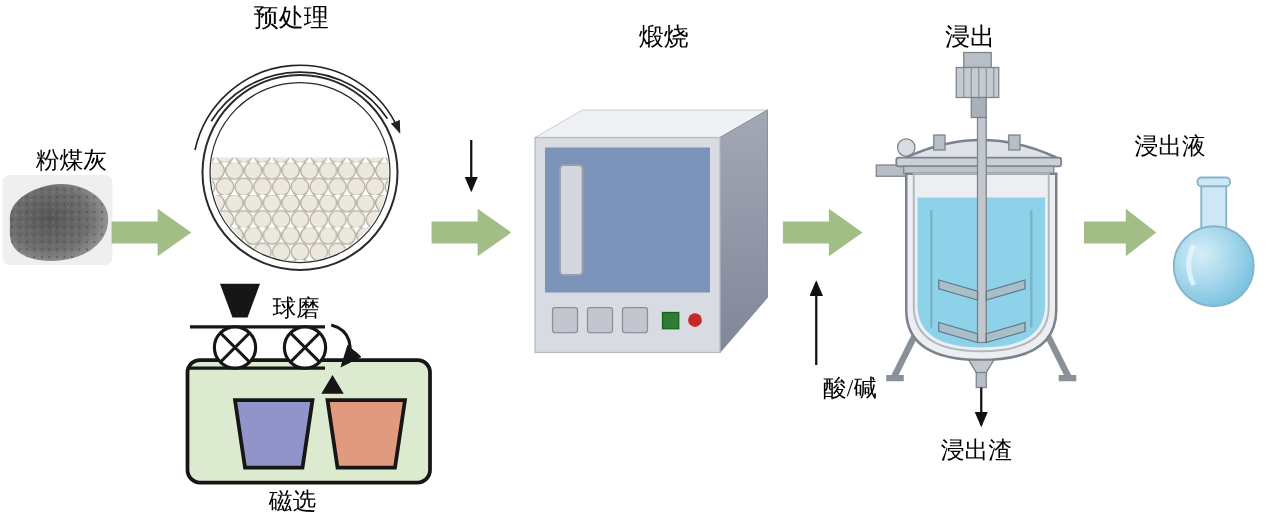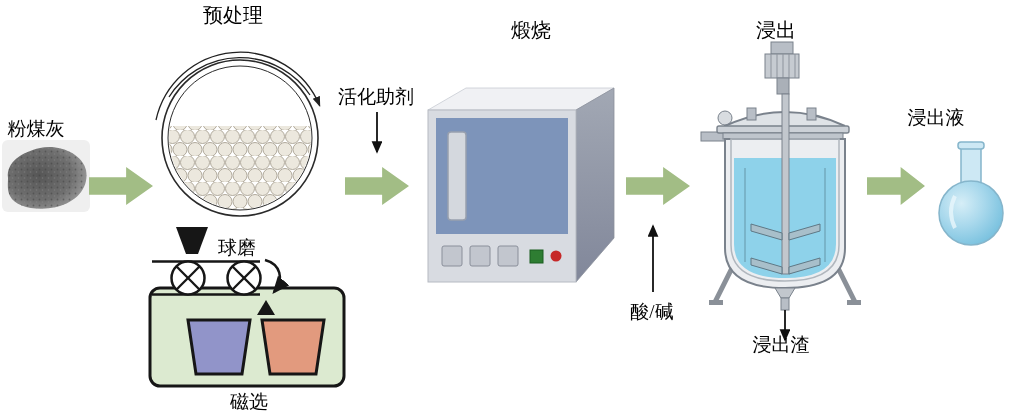--- a/index.html
+++ b/index.html
@@ -21,21 +21,21 @@
 </style>
 </head>
 <body>
 
 <div class="canvas">
 
   <div class="lbl stage" style="left:233px;top:3px">预处理</div>
   <div class="lbl stage" style="left:531px;top:18px">煅烧</div>
   <div class="lbl stage" style="left:776px;top:18px">浸出</div>
 
-  <div class="lbl" style="left:36px;top:118px">粉煤灰</div>
+  <div class="lbl" style="left:57px;top:118px">粉煤灰</div>
   <svg class="gfx" style="left:2px;top:138px" width="88" height="76" viewBox="0 0 88 76">
     <defs>
       <radialGradient id="ashGrad" cx="40%" cy="45%" r="75%">
         <stop offset="0%" stop-color="#565656"></stop>
         <stop offset="55%" stop-color="#6f6f6f"></stop>
         <stop offset="85%" stop-color="#9a9a9a"></stop>
         <stop offset="100%" stop-color="#c6c6c6"></stop>
       </radialGradient>
       <pattern id="ashSpeck" width="6" height="6" patternUnits="userSpaceOnUse">
         <circle cx="1.5" cy="1.5" r="0.9" fill="#3e3e3e"></circle>
@@ -88,23 +88,22 @@
     <line x1="30.3" y1="42.3" x2="53.7" y2="65.7" stroke="#161616" stroke-width="2.3"></line>
     <line x1="53.7" y1="42.3" x2="30.3" y2="65.7" stroke="#161616" stroke-width="2.3"></line>
     <circle cx="98" cy="54" r="16.5" fill="#ffffff" stroke="#161616" stroke-width="2.5"></circle>
     <line x1="86.3" y1="42.3" x2="109.7" y2="65.7" stroke="#161616" stroke-width="2.3"></line>
     <line x1="109.7" y1="42.3" x2="86.3" y2="65.7" stroke="#161616" stroke-width="2.3"></line>
     <path d="M119,36 C134,40 139,55 128,68" fill="none" stroke="#161616" stroke-width="2.5" marker-end="url(#mSep)"></path>
     <path d="M120,76 L129,91 L111,91 Z" fill="#161616"></path>
     <path d="M42,96 L104,96 L96,150 L50,150 Z" fill="var(--bin-left,#9194c9)" stroke="#161616" stroke-width="3"></path>
     <path d="M116,96 L178,96 L170,150 L124,150 Z" fill="var(--bin-right,#e29a7e)" stroke="#161616" stroke-width="3"></path>
   </svg>
-  <div class="lbl" style="left:249px;top:391px">磁选</div>
-
-  <div class="lbl" style="left:376px;top:86px">活化助剂</div>
+  <div class="lbl" style="left:234px;top:391px">磁选</div>
+
   <svg class="gfx" style="left:368px;top:110px" width="18" height="52" viewBox="0 0 18 52">
     <defs>
       <marker id="mDownA" markerWidth="8" markerHeight="8" refX="6" refY="3" orient="auto">
         <path d="M0,0 L7,3 L0,6 Z" fill="#111"></path>
       </marker>
     </defs>
     <line x1="9" y1="2" x2="9" y2="42" stroke="#111" stroke-width="1.8" marker-end="url(#mDownA)"></line>
   </svg>
 
   <svg class="gfx" style="left:424px;top:80px" width="192" height="210" viewBox="0 0 192 210">
@@ -127,21 +126,21 @@
   </svg>
 
   <svg class="gfx" style="left:644px;top:218px" width="18" height="78" viewBox="0 0 18 78">
     <defs>
       <marker id="mUpA" markerWidth="8" markerHeight="8" refX="6" refY="3" orient="auto">
         <path d="M0,0 L7,3 L0,6 Z" fill="#111"></path>
       </marker>
     </defs>
     <line x1="9" y1="74" x2="9" y2="8" stroke="#111" stroke-width="1.8" marker-end="url(#mUpA)"></line>
   </svg>
-  <div class="lbl" style="left:652px;top:301px">酸/碱</div>
+  <div class="lbl" style="left:680px;top:301px">酸/碱</div>
 
   <svg class="gfx" style="left:701px;top:40px" width="168" height="272" viewBox="0 0 168 272">
     <rect x="70" y="2" width="22" height="12" fill="#b8bec6" stroke="#7a828c"></rect>
     <rect x="64" y="14" width="34" height="24" fill="#c6cbd1" stroke="#7a828c"></rect>
     <line x1="70" y1="14" x2="70" y2="38" stroke="#8d939c"></line>
     <line x1="76" y1="14" x2="76" y2="38" stroke="#8d939c"></line>
     <line x1="82" y1="14" x2="82" y2="38" stroke="#8d939c"></line>
     <line x1="88" y1="14" x2="88" y2="38" stroke="#8d939c"></line>
     <line x1="94" y1="14" x2="94" y2="38" stroke="#8d939c"></line>
     <rect x="76" y="38" width="12" height="16" fill="#aab0b8" stroke="#7a828c"></rect>
@@ -172,21 +171,21 @@
   </svg>
 
   <svg class="gfx" style="left:776px;top:310px" width="18" height="40" viewBox="0 0 18 40">
     <defs>
       <marker id="mDownR" markerWidth="8" markerHeight="8" refX="6" refY="3" orient="auto">
         <path d="M0,0 L7,3 L0,6 Z" fill="#111"></path>
       </marker>
     </defs>
     <line x1="9" y1="0" x2="9" y2="30" stroke="#111" stroke-width="1.8" marker-end="url(#mDownR)"></line>
   </svg>
-  <div class="lbl" style="left:781px;top:334px">浸出渣</div>
+  <div class="lbl" style="left:781px;top:350px">浸出渣</div>
 
   <div class="lbl" style="left:936px;top:107px">浸出液</div>
   <svg class="gfx" style="left:935px;top:142px" width="72" height="106" viewBox="0 0 72 106">
     <defs>
       <radialGradient id="flaskGrad" cx="35%" cy="35%" r="80%">
         <stop offset="0%" stop-color="#d6eef7"></stop>
         <stop offset="45%" stop-color="var(--flask-liquid,#a8d8ec)"></stop>
         <stop offset="100%" stop-color="#6cbbdb"></stop>
       </radialGradient>
     </defs>

